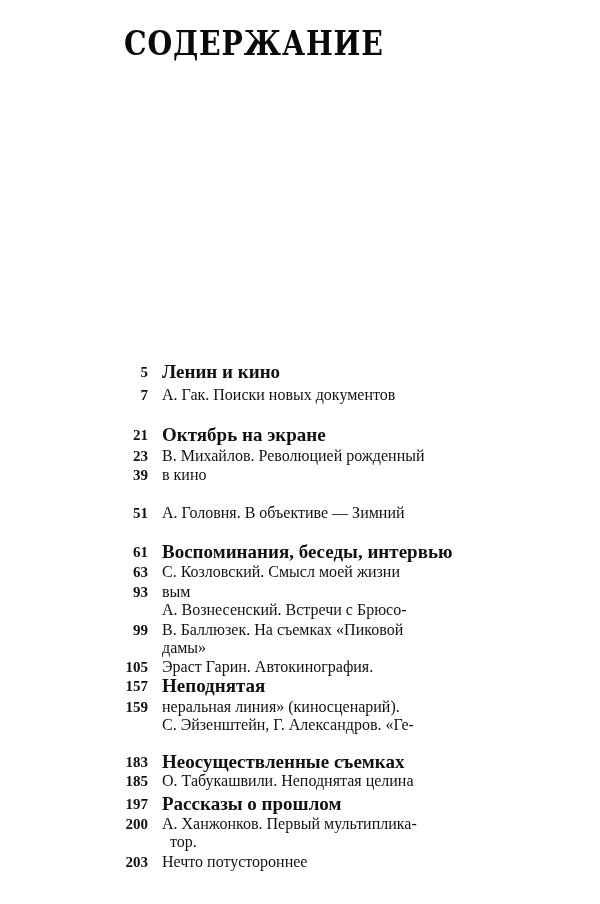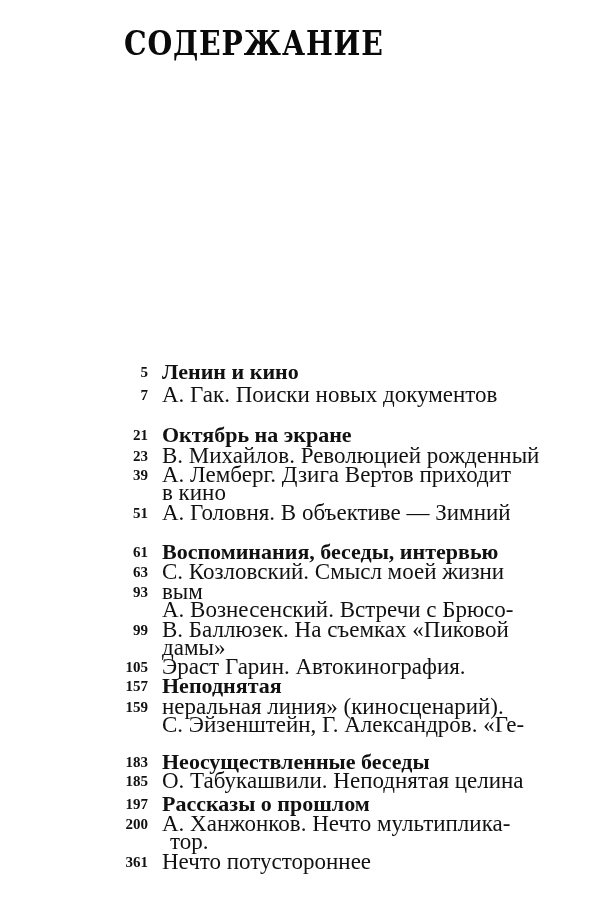--- a/index.html
+++ b/index.html
@@ -15,24 +15,24 @@
     color: #0a0a0a;
   }
   .toc { position: absolute; left: 0; top: 0; width: 600px; height: 904px; }
   .entry { position: absolute; left: 0; width: 600px; }
   .num {
     position: absolute; right: 452px; text-align: right; width: 60px;
     font-size: 15px; font-weight: bold; line-height: 18px;
   }
   .text {
     position: absolute; left: 162px; width: 318px;
-    font-size: 23px; line-height: 18px; white-space: nowrap;
+    font-size: 16px; line-height: 18px; white-space: nowrap;
   }
   .text .line { display: block; }
-  .text.section { font-weight: bold; font-size: 22px; }
+  .text.section { font-weight: bold; font-size: 19px; }
 </style>
 </head>
 <body>
 
 <div class="title">СОДЕРЖАНИЕ</div>
 
 <div class="toc">
 
   <div class="entry" style="top:363px">
     <span class="num">5</span>
@@ -58,21 +58,20 @@
   <div class="entry" style="top:447px">
     <span class="num">23</span>
     <span class="text">
       <span class="line">В. Михайлов. Революцией рожденный</span>
     </span>
   </div>
 
   <div class="entry" style="top:466px">
     <span class="num">39</span>
     <span class="text">
-      <span class="line">А. Лемберг. Дзига Вертов приходит</span>
       <span class="line">в кино</span>
     </span>
   </div>
 
   <div class="entry" style="top:504px">
     <span class="num">51</span>
     <span class="text">
       <span class="line">А. Головня. В объективе — Зимний</span>
     </span>
   </div>
@@ -125,45 +124,45 @@
     <span class="num">159</span>
     <span class="text">
       <span class="line">неральная линия» (киносценарий).</span>
       <span class="line">С. Эйзенштейн, Г. Александров. «Ге-</span>
     </span>
   </div>
 
   <div class="entry" style="top:753px">
     <span class="num">183</span>
     <span class="text section">
-      <span class="line">Неосуществленные беседы</span>
+      <span class="line">Неосуществленные съемках</span>
     </span>
   </div>
 
   <div class="entry" style="top:772px">
     <span class="num">185</span>
     <span class="text">
       <span class="line">О. Табукашвили. Неподнятая целина</span>
     </span>
   </div>
 
   <div class="entry" style="top:795px">
     <span class="num">197</span>
     <span class="text section">
       <span class="line">Рассказы о прошлом</span>
     </span>
   </div>
 
   <div class="entry" style="top:815px">
     <span class="num">200</span>
     <span class="text">
-      <span class="line">А. Ханжонков. Нечто мультиплика-</span>
+      <span class="line">А. Ханжонков. Первый мультиплика-</span>
       <span class="line" style="padding-left:8px">тор.</span>
     </span>
   </div>
 
   <div class="entry" style="top:853px">
-    <span class="num">361</span>
+    <span class="num">203</span>
     <span class="text">
       <span class="line">Нечто потустороннее</span>
     </span>
   </div>
 </div>
 
 </body></html>

